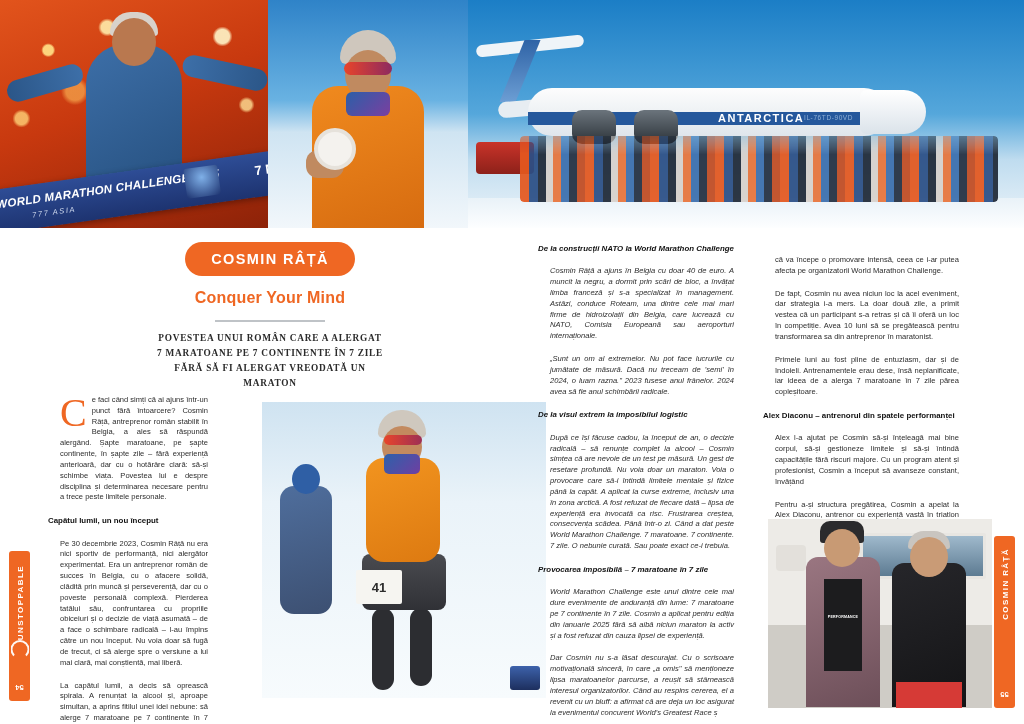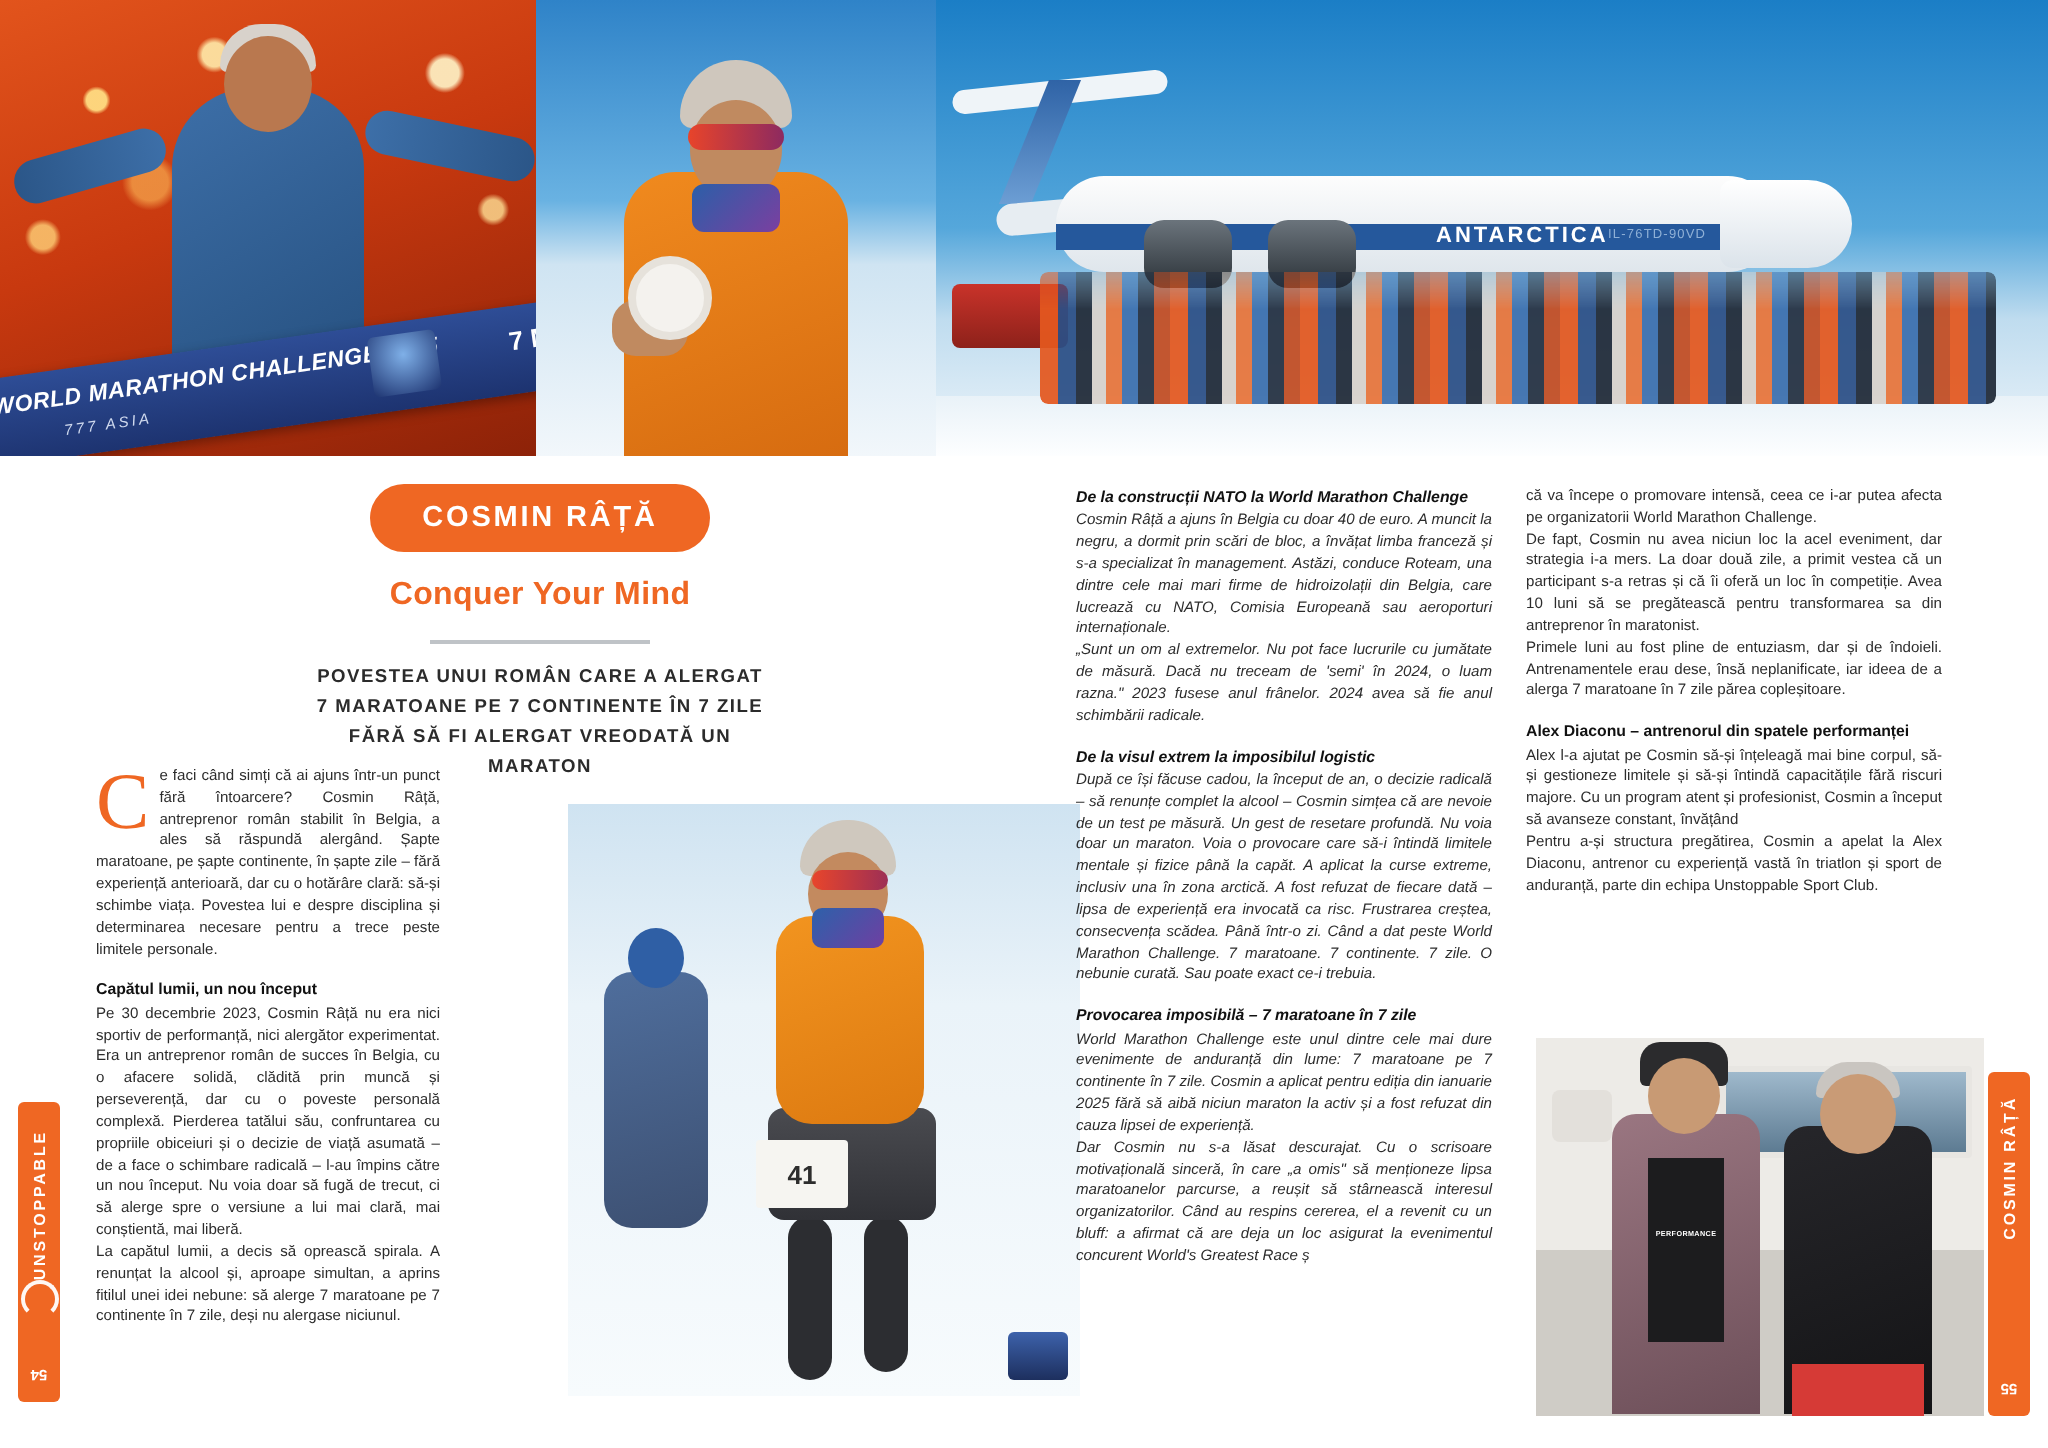--- a/index.html
+++ b/index.html
@@ -112,35 +112,35 @@
   .tab-logo{position:absolute;left:50%;transform:translateX(-50%);bottom:42px;
     width:15px;height:15px;border:2px solid #fff;border-radius:50%;
     border-bottom-color:transparent;opacity:.95;}
 
   
   .headblock{position:absolute;left:150px;top:242px;width:240px;text-align:center;}
   .name-pill{display:inline-block;background:#ef6723;color:#fff;border-radius:18px;
     padding:9px 26px;font-size:14.5px;font-weight:700;letter-spacing:1.4px;}
   .kicker{color:#ef6723;font-size:16px;font-weight:700;margin-top:13px;letter-spacing:.2px;}
   .rule{width:110px;height:1.5px;background:#bfc3c7;margin:13px auto 9px;}
-  .deck{color:#2b2b2b;font-size:9.3px;font-weight:700;letter-spacing:.75px;line-height:1.62;}
+  .deck{color:#2b2b2b;font-size:9.3px;font-weight:700;letter-spacing:.75px;line-height:1.62;font-family:Liberation Serif, serif;}
 
   .col{position:absolute;font-size:7.55px;line-height:1.435;color:#2c2c2c;text-align:justify;}
-  .col p{margin:0;}
+  .col p{margin:12px;}
   .col h3{margin:9px 0 1px;font-size:7.9px;font-weight:700;color:#111;text-align:left;}
   .col h3:first-child{margin-top:0;}
   .dropcap{float:left;font-size:40px;line-height:31px;color:#ef6723;
     padding:2px 5px 0 0;font-weight:400;font-family:"Liberation Serif", serif;}
 
   #col1{left:48px;top:383px;width:172px;}
   #col3{left:538px;top:243px;width:208px;font-style:italic;}
   #col4{left:763px;top:243px;width:208px;}
 
   
-  .ph-run{position:absolute;left:284px;top:402px;width:256px;height:296px;overflow:hidden;
+  .ph-run{position:absolute;left:262px;top:402px;width:284px;height:296px;overflow:hidden;
     background:linear-gradient(180deg,#cfe3f1 0%,#eaf3f9 34%,#f7fbfd 100%);}
   .r-body{position:absolute;left:104px;top:56px;width:74px;height:104px;border-radius:18px;
     background:linear-gradient(160deg,#f2941f,#dd7a11);}
   .r-head{position:absolute;left:120px;top:24px;width:40px;height:42px;border-radius:50%;
     background:#c38a5f;}
   .r-hat{position:absolute;left:116px;top:8px;width:48px;height:28px;
     border-radius:24px 24px 5px 5px;background:#cfc8be;}
   .r-glass{position:absolute;left:122px;top:33px;width:38px;height:10px;border-radius:5px;
     background:linear-gradient(90deg,#e8452b,#9d2f55);}
   .r-buff{position:absolute;left:122px;top:52px;width:36px;height:20px;border-radius:5px;

